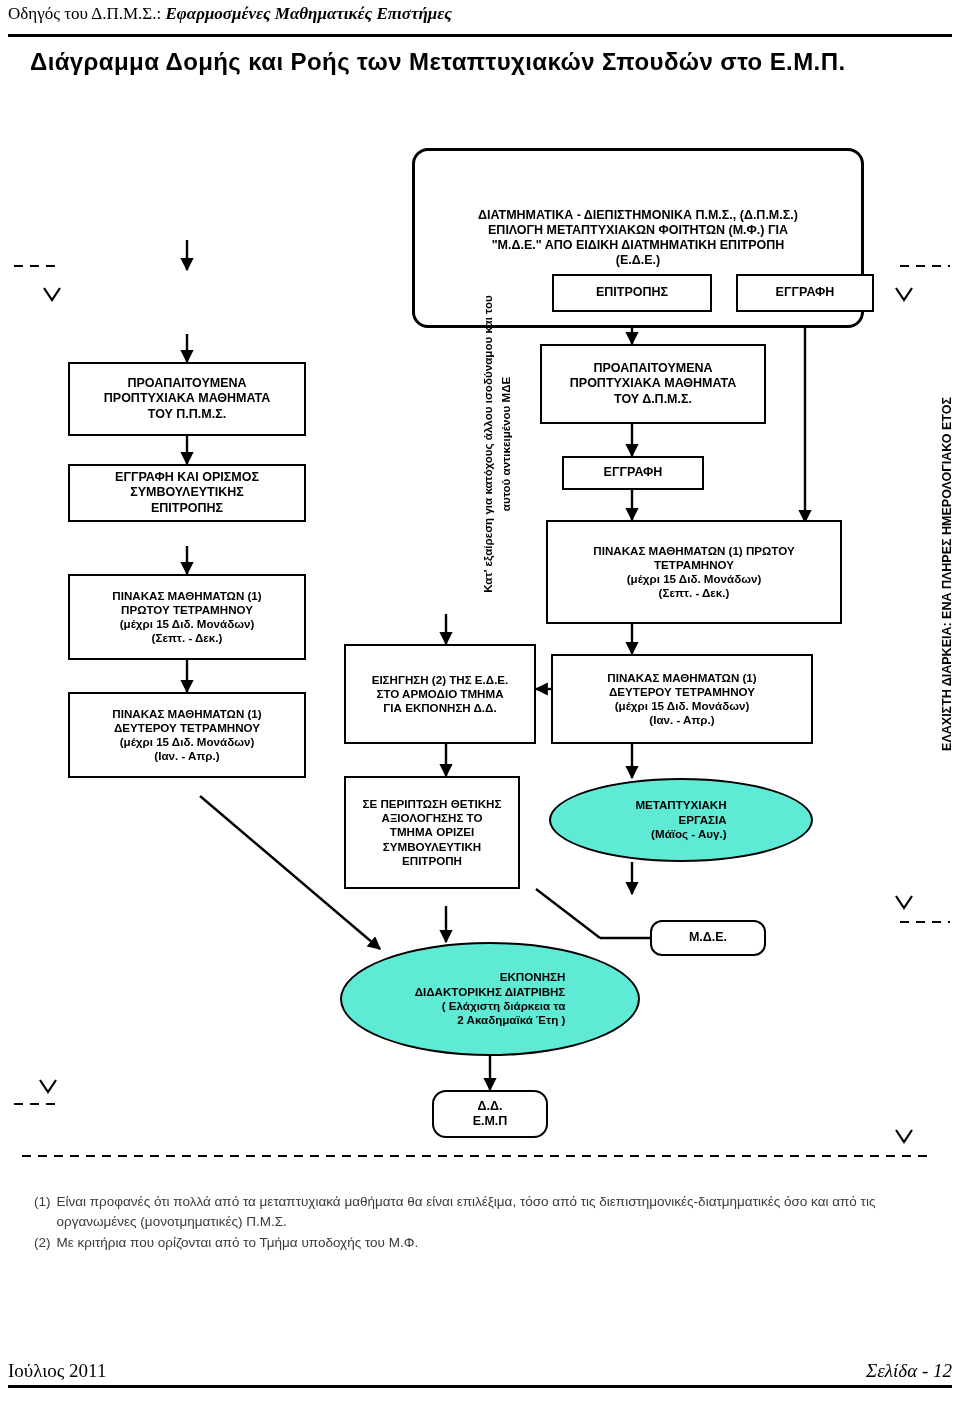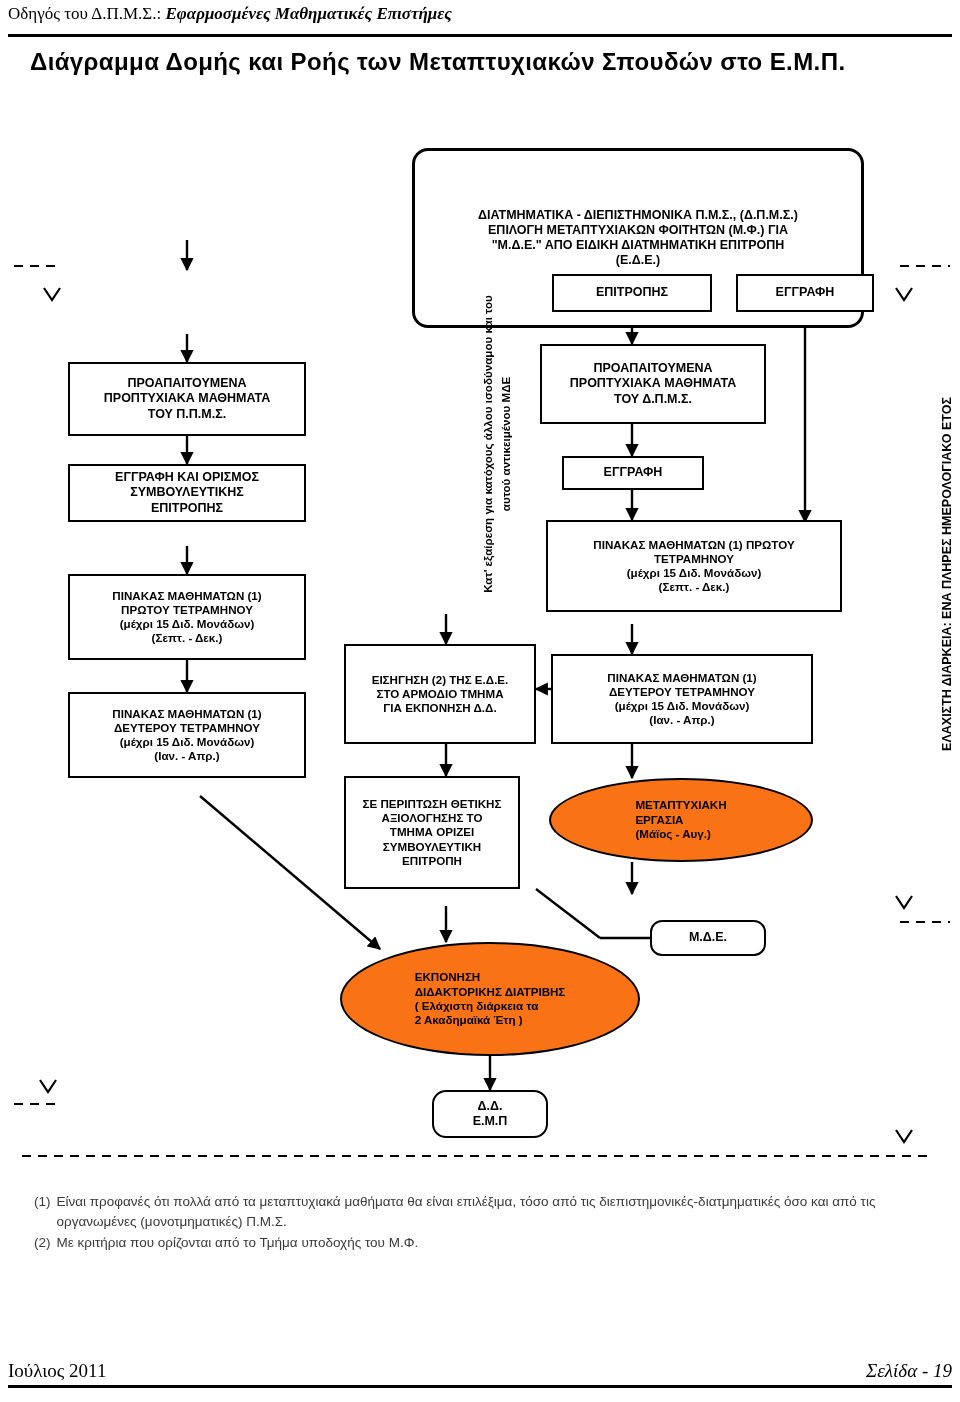--- a/index.html
+++ b/index.html
@@ -45,22 +45,22 @@
   }
   .node.round{border-radius:16px;border-width:3px;}
   .node.pill{border-radius:12px;}
   .node .t{display:block;white-space:pre-line;}
   .f13{font-size:12.5px;}
   .f12{font-size:11.6px;}
 
   
   .ell{
     position:absolute;box-sizing:border-box;
-    display:flex;align-items:center;justify-content:center;text-align:left;
-    border:2px solid #000;border-radius:50%;background:#f97316;
+    display:flex;align-items:center;justify-content:center;text-align:right;
+    border:2px solid #000;border-radius:50%;background:#5eead4;
     font-weight:bold;line-height:1.25;
   }
 
   
   .vlabel{
     position:absolute;font-weight:bold;white-space:pre-line;text-align:center;
     transform-origin:0 0;
   }
 
   
@@ -209,21 +209,21 @@
     <div class="node f13" style="left:540px;top:300px;width:226px;height:80px;">
       <span class="t">ΠΡΟΑΠΑΙΤΟΥΜΕΝΑ
 ΠΡΟΠΤΥΧΙΑΚΑ ΜΑΘΗΜΑΤΑ
 ΤΟΥ  Δ.Π.Μ.Σ.</span>
     </div>
 
     <div class="node f13" style="left:562px;top:412px;width:142px;height:34px;">
       <span class="t">ΕΓΓΡΑΦΗ</span>
     </div>
 
-    <div class="node f12" style="left:546px;top:476px;width:296px;height:92px;">
+    <div class="node f12" style="left:546px;top:476px;width:296px;height:104px;">
       <span class="t">ΠΙΝΑΚΑΣ  ΜΑΘΗΜΑΤΩΝ (1) ΠΡΩΤΟΥ
 ΤΕΤΡΑΜΗΝΟΥ
 (μέχρι 15 Διδ. Μονάδων)
 (Σεπτ. - Δεκ.)</span>
     </div>
 
     <div class="node f12" style="left:551px;top:610px;width:262px;height:90px;">
       <span class="t">ΠΙΝΑΚΑΣ  ΜΑΘΗΜΑΤΩΝ (1)
 ΔΕΥΤΕΡΟΥ  ΤΕΤΡΑΜΗΝΟΥ
 (μέχρι 15 Διδ. Μονάδων)
@@ -269,17 +269,17 @@
       <div class="row">
         <span class="n">(2)</span>
         <span class="b">Με κριτήρια που ορίζονται από το Τμήμα υποδοχής του Μ.Φ.</span>
       </div>
     </div>
 
   </div>
 
   <div class="ftr">
     <div class="ftr-l">Ιούλιος  2011</div>
-    <div class="ftr-r">Σελίδα - 19</div>
+    <div class="ftr-r">Σελίδα - 12</div>
     <div class="ftr-line"></div>
   </div>
 
 </div>
 
 </body></html>

